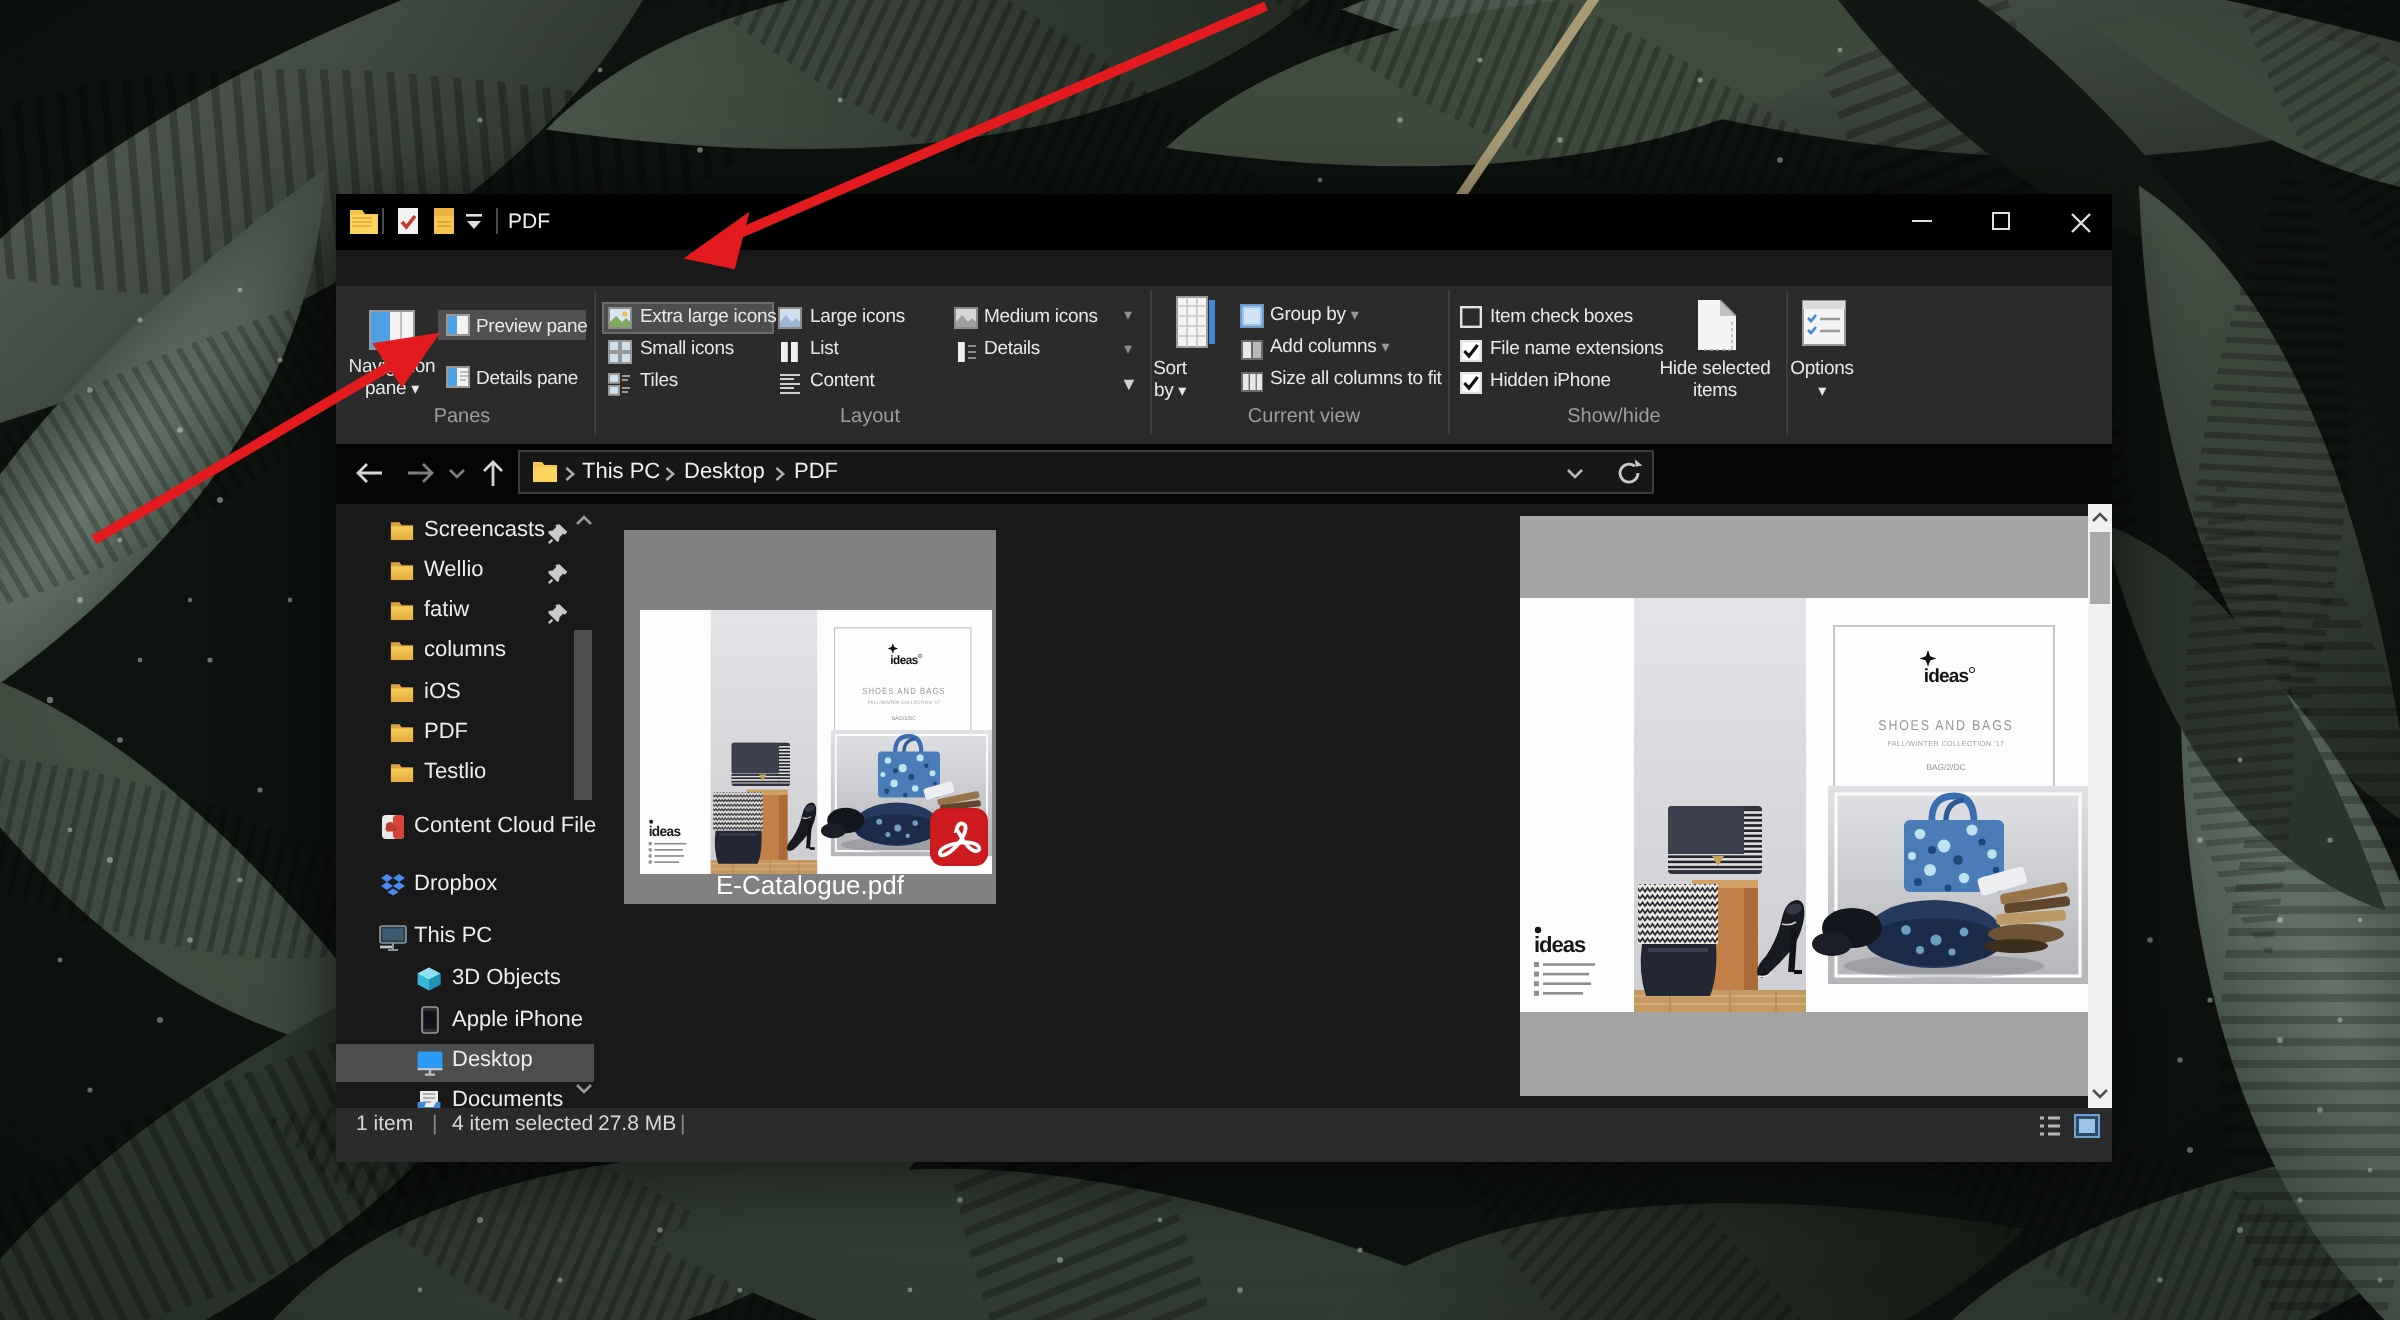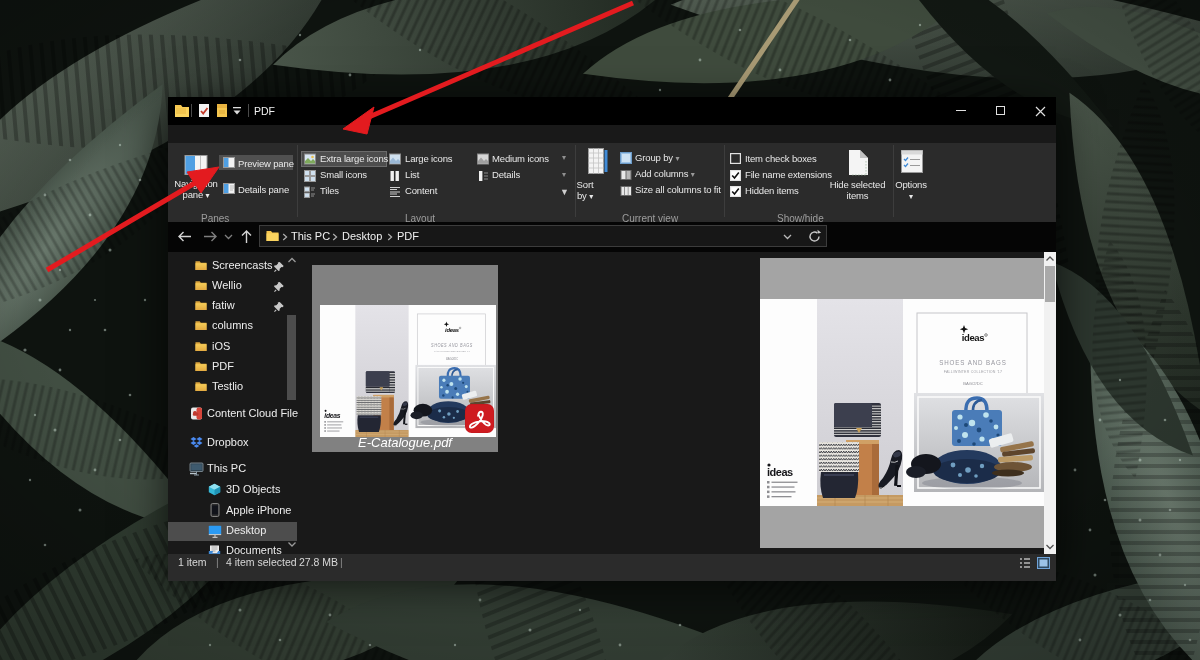--- a/index.html
+++ b/index.html
@@ -16,33 +16,33 @@
 
 #tabs{position:absolute;left:0;top:28px;width:888px;height:18px;background:#000;font-size:10.5px;color:#f0f0f0;}
 .tab{position:absolute;top:0;height:18px;line-height:18px;text-align:center;}
 #tabFile{left:0;width:47px;background:#4f4f4f;}
 #tabHome{left:47px;width:48px;}
 #tabShare{left:95px;width:47px;}
 #tabView{left:141px;width:41px;background:#2e2e2e;border:1px solid #4d4d4d;border-bottom:none;}
 
 #ribbon{position:absolute;left:0;top:46px;width:888px;height:79px;background:#2b2b2b;font-size:9.5px;color:#e8e8e8;}
 .gsep{position:absolute;top:2px;width:1px;height:72px;background:#3d3d3d;}
-.glabel{position:absolute;top:70px;font-size:10px;color:#9d9d9d;text-align:left;}
+.glabel{position:absolute;top:60px;font-size:10px;color:#9d9d9d;text-align:center;}
 .rtxt{position:absolute;white-space:nowrap;letter-spacing:-0.15px;}
 .hl{background:#4d4d4d;border:1px solid #6b6b6b;}
 .btnhl{position:absolute;background:#505050;}
 .ctr{text-align:center;}
 
 #addr{position:absolute;left:0;top:125px;width:888px;height:30px;background:#050505;color:#ccc;}
 .abox{position:absolute;top:3px;height:22px;background:#171717;border:1px solid #3c3c3c;}
 
 #content{position:absolute;left:0;top:155px;width:888px;height:302px;background:#191919;}
 #sidebar{position:absolute;left:0;top:0;width:136px;height:302px;font-size:11px;color:#ededed;}
 .sit{position:absolute;white-space:nowrap;}
-#files{position:absolute;left:136px;top:0;width:456px;height:302px;font-style:italic;}
+#files{position:absolute;left:136px;top:0;width:456px;height:302px;}
 #selbox{position:absolute;left:8px;top:13px;width:186px;height:187px;background:#818181;}
 #fname{position:absolute;left:8px;top:183px;width:186px;text-align:center;font-size:13px;color:#fff;}
 #preview{position:absolute;left:592px;top:0;width:284px;height:302px;background:#191919;}
 #pgray{position:absolute;left:0;top:6px;width:284px;height:290px;background:#a4a4a4;}
 #psb{position:absolute;left:876px;top:0;width:12px;height:302px;background:#f1f1f1;}
 
 #status{position:absolute;left:0;top:457px;width:888px;height:27px;background:#2b2b2b;color:#d8d8d8;font-size:10.5px;}
 .arrowsvg{position:absolute;left:0;top:0;pointer-events:none;}
 </style>
 </head>
@@ -485,21 +485,21 @@
     <div class="rtxt" style="left:577px;top:10px">Item check boxes</div>
     <svg style="position:absolute;left:562px;top:27px" width="11" height="11" viewBox="0 0 11 11">
       <rect x="0.5" y="0.5" width="10" height="10" fill="#fff" stroke="#e2e2e2" stroke-width="1.4"></rect>
       <path d="M2.2 5.5 L4.5 8 L8.8 2.5" stroke="#111" stroke-width="1.6" fill="none"></path>
     </svg>
     <div class="rtxt" style="left:577px;top:26px">File name extensions</div>
     <svg style="position:absolute;left:562px;top:43px" width="11" height="11" viewBox="0 0 11 11">
       <rect x="0.5" y="0.5" width="10" height="10" fill="#fff" stroke="#e2e2e2" stroke-width="1.4"></rect>
       <path d="M2.2 5.5 L4.5 8 L8.8 2.5" stroke="#111" stroke-width="1.6" fill="none"></path>
     </svg>
-    <div class="rtxt" style="left:577px;top:42px">Hidden items</div>
+    <div class="rtxt" style="left:577px;top:42px">Hidden iPhone</div>
     <svg style="position:absolute;left:679px;top:6px" width="22" height="27" viewBox="0 0 22 27">
       <path d="M2 1 h11 l8 8 v17 h-19 z" fill="#f4f4f4"></path>
       <path d="M13 1 v8 h8 z" fill="#c2c2c2"></path>
       <path d="M13 1 l8 8" stroke="#9a9a9a" stroke-width="0.8"></path>
       <path d="M5 26 h14 M19 12 v14" stroke="#8fae8f" stroke-width="0.7" stroke-dasharray="1.6 1.4" opacity="0.9"></path>
     </svg>
     <div class="rtxt ctr" style="left:652px;top:36px;width:75px">Hide selected<br>items</div>
     <div class="gsep" style="left:725px"></div>
     <svg style="position:absolute;left:733px;top:7px" width="22" height="23" viewBox="0 0 22 23">
       <rect x="0.5" y="0.5" width="21" height="22" fill="#f4f4f4" stroke="#9a9a9a"></rect>

